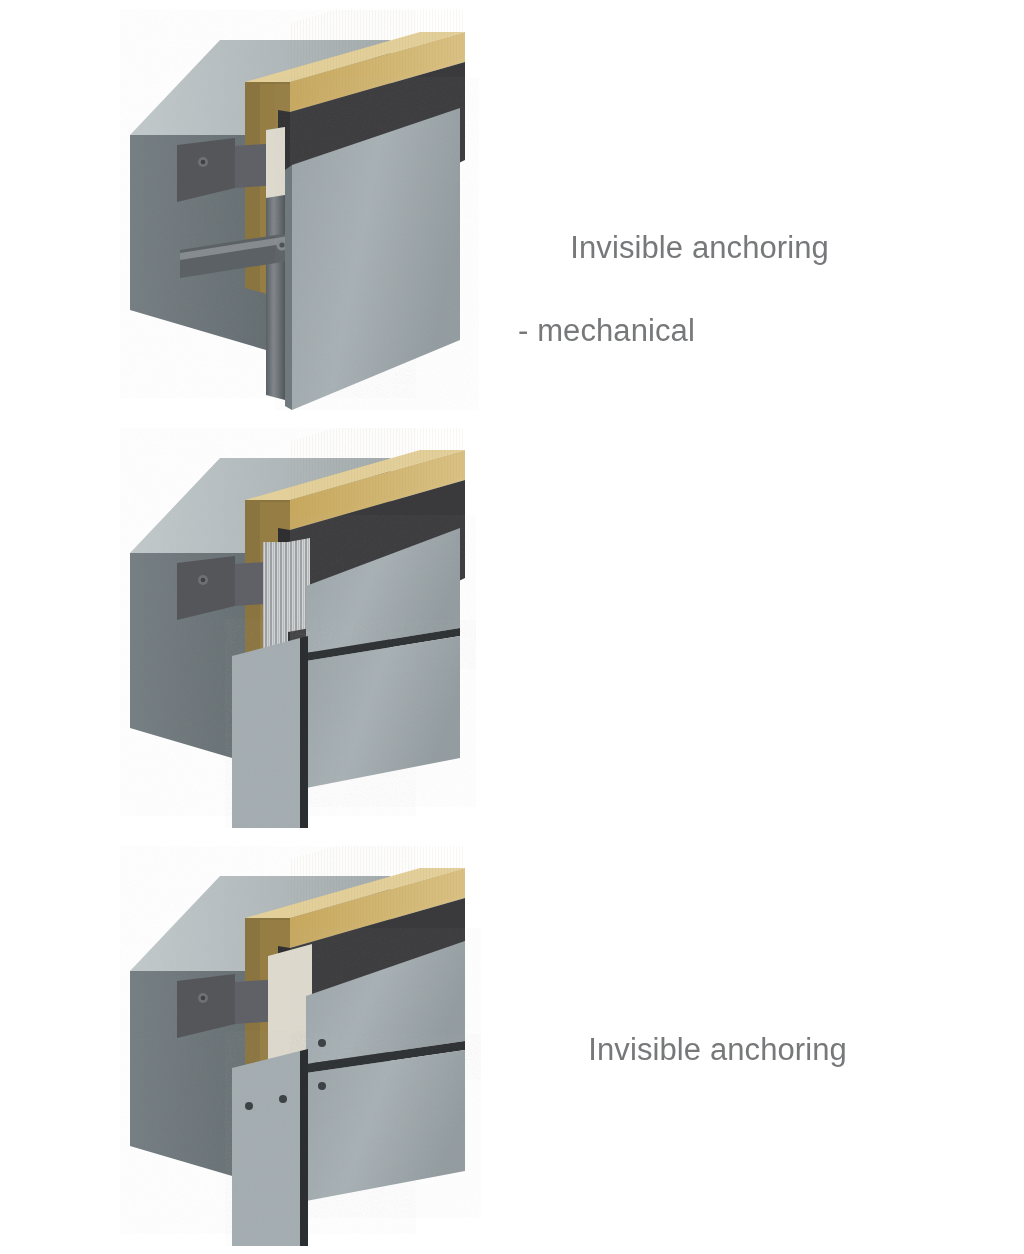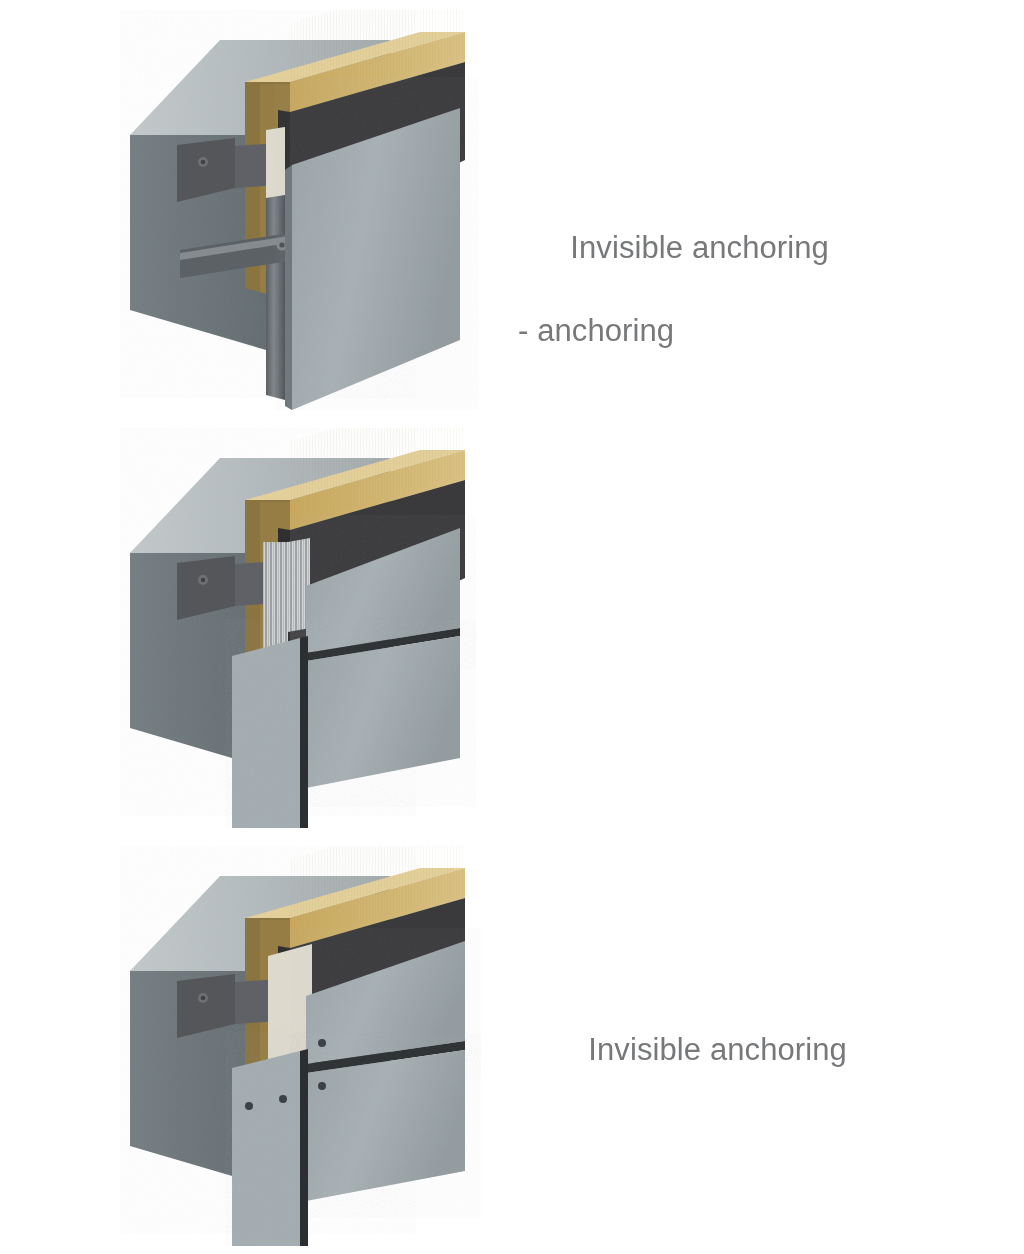--- a/index.html
+++ b/index.html
@@ -125,21 +125,21 @@
         <circle cx="162" cy="235" r="5.5" fill="#82888c"></circle>
         <circle cx="162" cy="235" r="2.6" fill="#4b5053"></circle>
 
         <polygon points="172,155 340,98 340,330 172,400" fill="url(#g-panel-0)"></polygon>
         <rect x="172" y="98" width="170" height="302" fill="transparent" filter="url(#noise-0)" opacity="0.55" pointer-events="none"></rect>
         <polygon points="165,160 172,155 172,400 165,396" fill="#707a7e"></polygon>
       </svg>
     </div>
     <div class="caption" id="cap-0">
       <span>Invisible anchoring</span>
-      <span class="l2">- anchoring</span>
+      <span class="l2">- mechanical</span>
     </div>
   </div>
 
   <div class="row" id="row-1">
     <div class="figure">
       <svg viewBox="0 0 370 400" xmlns="http://www.w3.org/2000/svg">
         <defs>
           <linearGradient id="g-conc-front-1" x1="0" y1="0" x2="1" y2="0">
             <stop offset="0" stop-color="#949da1"></stop>
               <stop offset="0.55" stop-color="#878f93"></stop>

